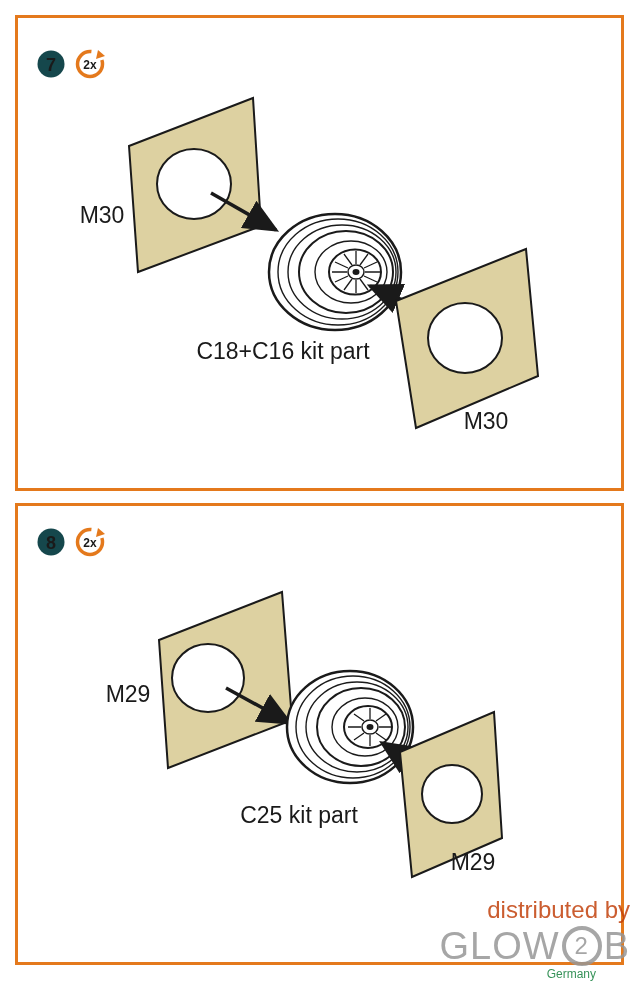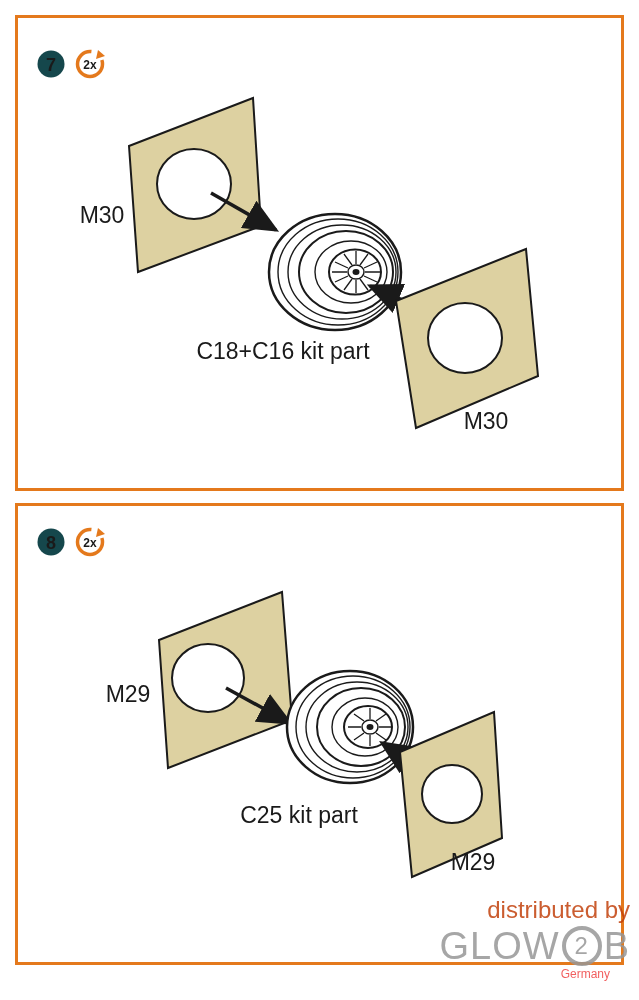--- a/index.html
+++ b/index.html
@@ -22,21 +22,21 @@
   .wm-line1{font-size:24px;font-weight:normal;color:#c2410c;}
   .wm-brand{
     display:flex;align-items:center;justify-content:flex-end;
     font-size:38px;font-weight:normal;color:#979797;margin-top:4px;letter-spacing:1px;
   }
   .wm-digit{
     display:inline-flex;align-items:center;justify-content:center;
     width:32px;height:32px;border:4px solid #979797;border-radius:50%;
     font-size:24px;margin:0 2px;
   }
-  .wm-country{font-size:12px;color:#ef4444;margin-top:2px;margin-right:20px;}
+  .wm-country{font-size:12px;color:#15803d;margin-top:2px;margin-right:34px;}
 </style>
 </head>
 <body>
 
 <section class="step-panel" id="panel-7">
   <svg width="603" height="470" viewBox="0 0 603 470">
     <defs>
       <marker id="ah7" markerWidth="11" markerHeight="9" refX="9" refY="4.5" orient="auto">
         <path d="M0,0 L10,4.5 L0,9 z" fill="#1a1a1a"></path>
       </marker>

